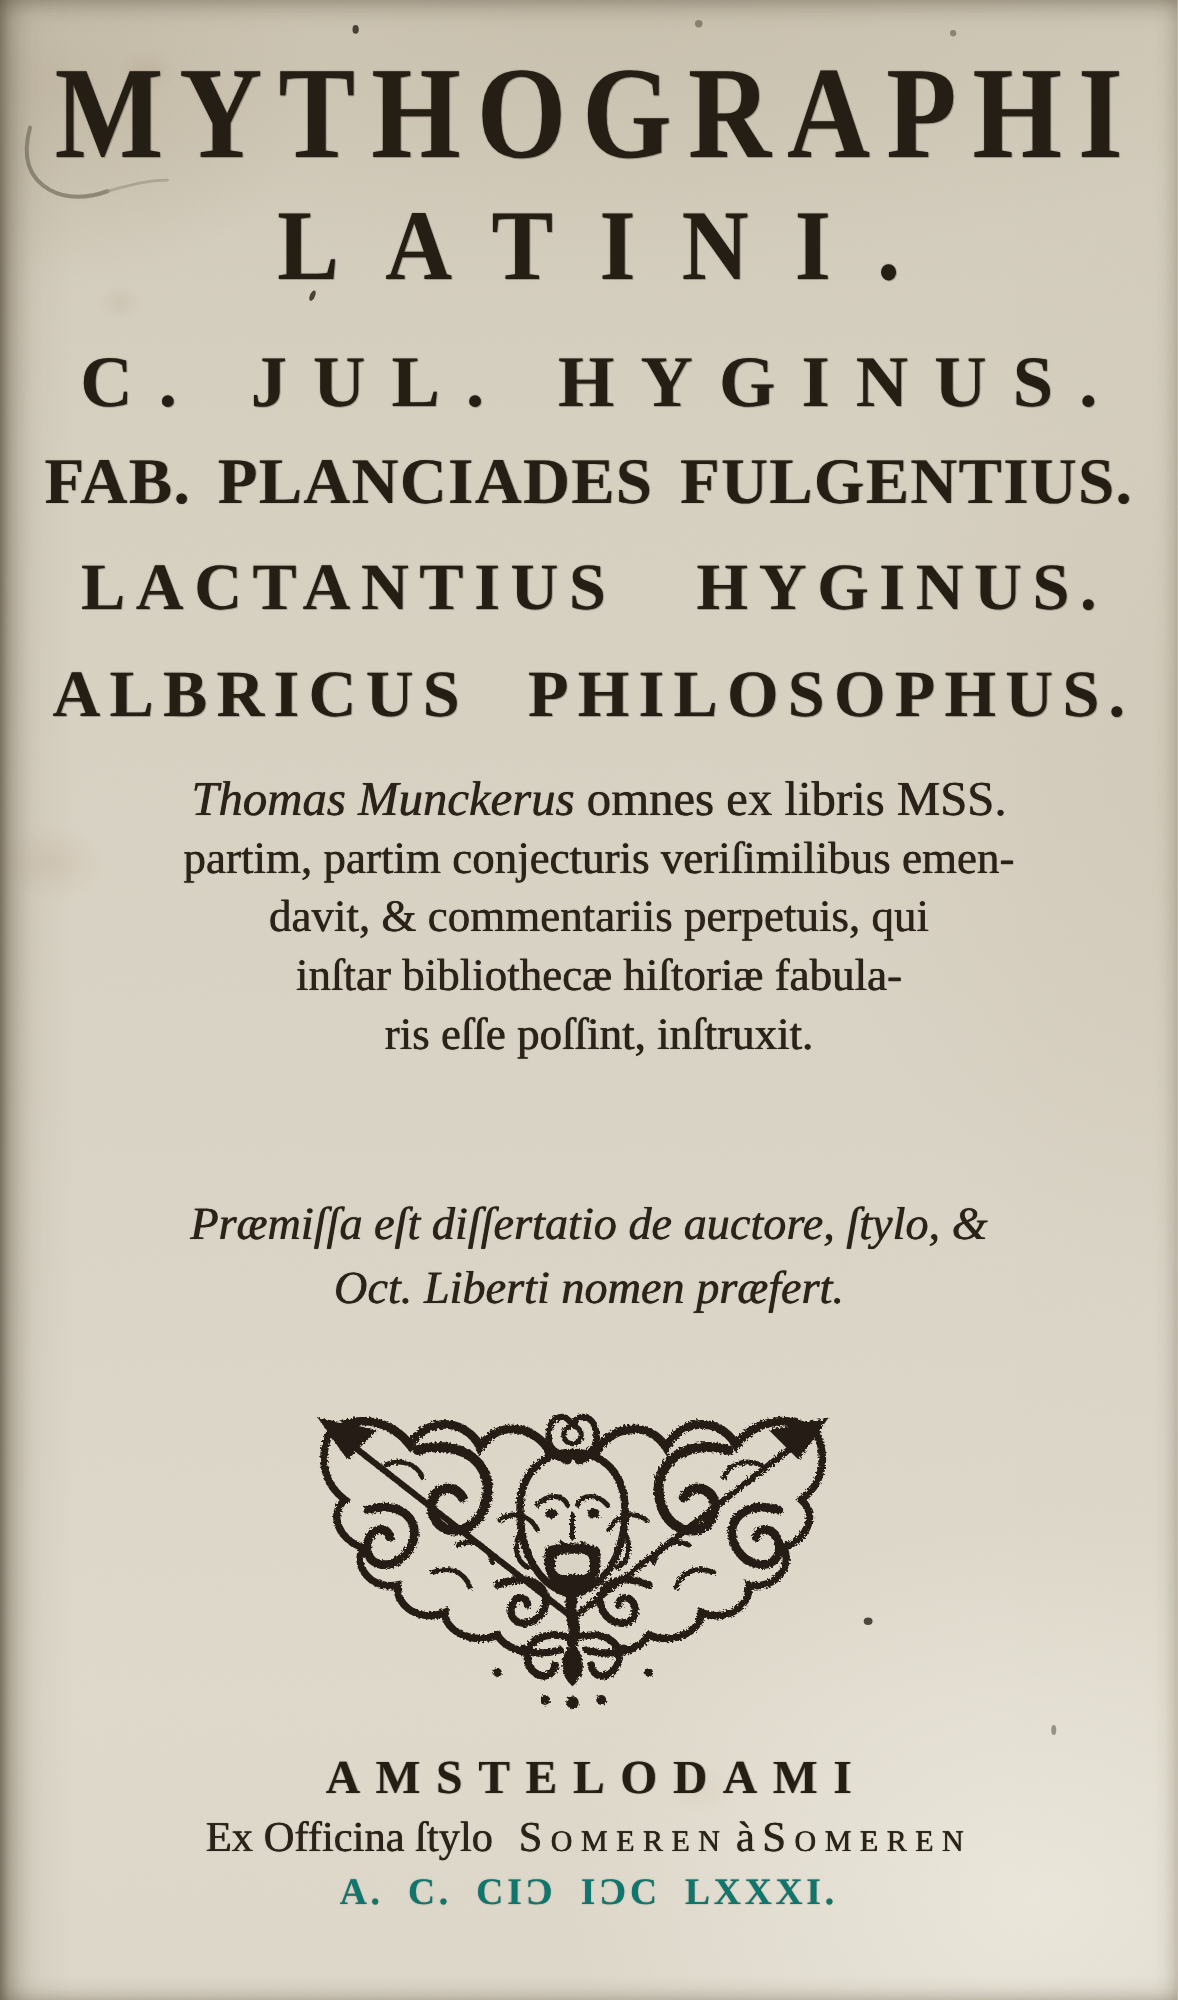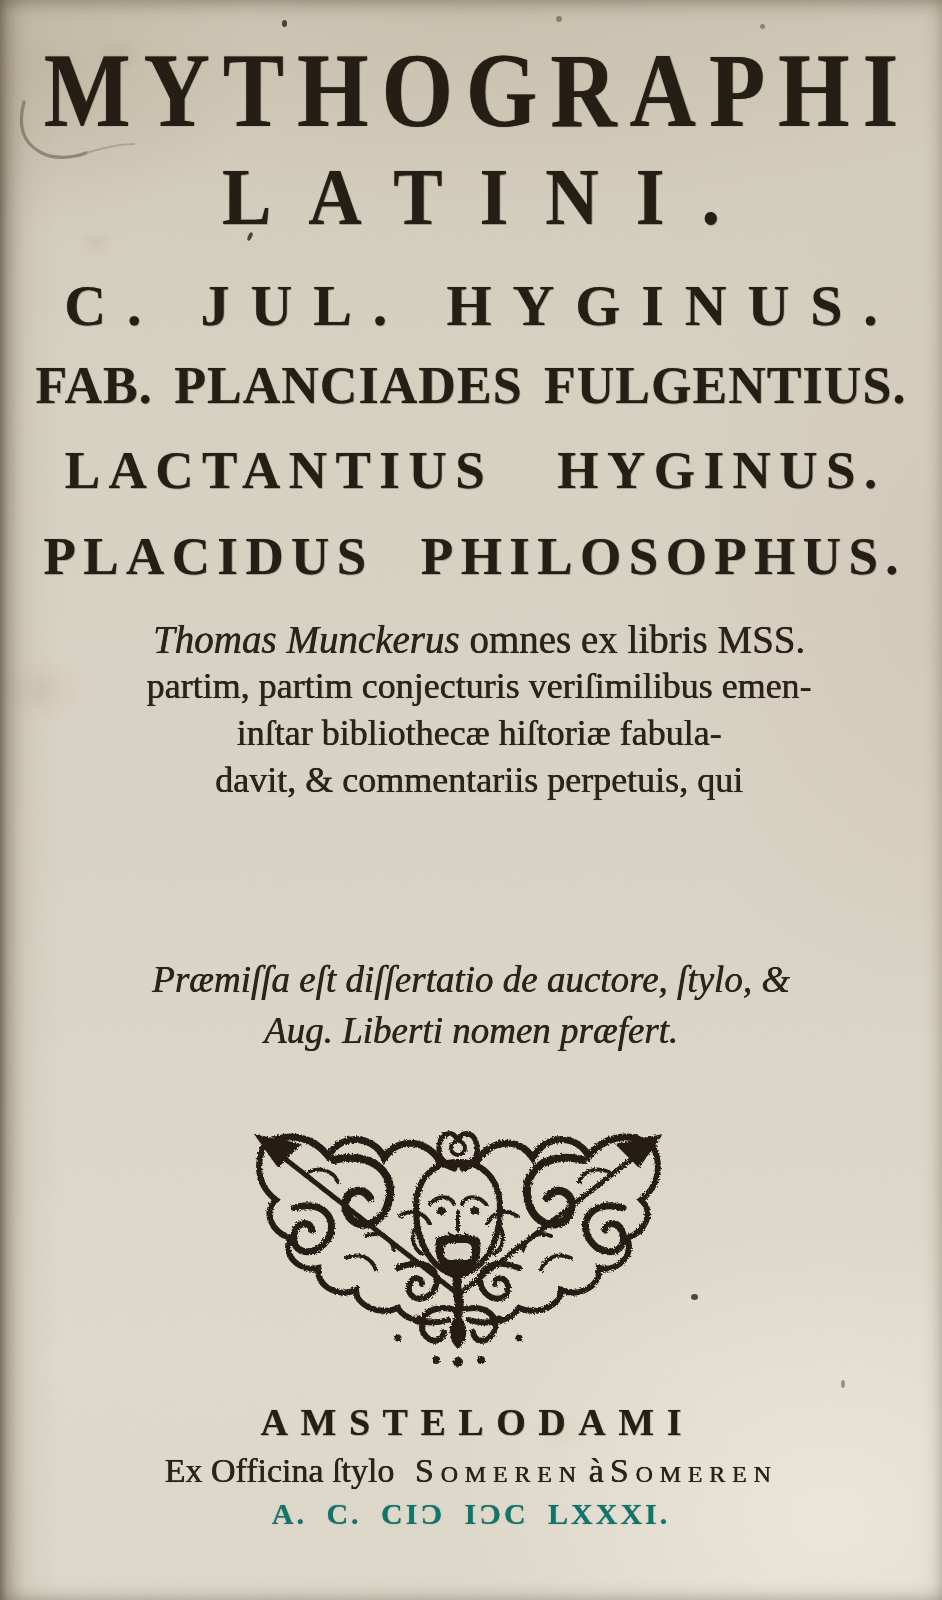--- a/index.html
+++ b/index.html
@@ -92,32 +92,33 @@
 <div class="speck" style="left:248px;top:232px;width:4px;height:9px;transform:rotate(24deg);"></div>
 <div class="speck" style="left:691px;top:1294px;width:7px;height:6px;"></div>
 <div class="speck faint" style="left:841px;top:1380px;width:4px;height:8px;"></div>
 
 <div class="line display t1">MYTHOGRAPHI</div>
 <div class="line display t2">LATINI.</div>
 
 <div class="line display a1">C. JUL. HYGINUS.</div>
 <div class="line display a2">FAB. PLANCIADES FULGENTIUS.</div>
 <div class="line display a3">LACTANTIUS HYGINUS.</div>
-<div class="line display a4">PLACIDUS PHILOSOPHUS.</div>
+<div class="line display a4">ALBRICUS PHILOSOPHUS.</div>
 
 <div class="line bodytext para1">
   <div class="first"><span class="name">Thomas Munckerus</span><span> omnes ex libris MSS.</span></div>
   <div>partim, partim conjecturis veriſimilibus emen-</div>
+  <div>davit, &amp; commentariis perpetuis, qui</div>
   <div>inſtar bibliothecæ hiſtoriæ fabula-</div>
-  <div>davit, &amp; commentariis perpetuis, qui</div>
+  <div>ris eſſe poſſint, inſtruxit.</div>
 </div>
 
 <div class="line bodytext para2">
   <div>Præmiſſa eſt diſſertatio de auctore, ſtylo, &amp;</div>
-  <div>Aug. Liberti nomen præfert.</div>
+  <div>Oct. Liberti nomen præfert.</div>
 </div>
 
 <div class="ornament-wrap">
 <svg viewBox="0 0 417 262" width="417" height="262" aria-hidden="true">
   <defs>
     <filter id="rough" x="-10%" y="-10%" width="120%" height="120%">
       <feTurbulence type="fractalNoise" baseFrequency="0.55" numOctaves="2" seed="11" result="n"></feTurbulence>
       <feDisplacementMap in="SourceGraphic" in2="n" scale="4"></feDisplacementMap>
     </filter>
     <g id="lhalf" stroke="#261e14" fill="none" stroke-linecap="round">

